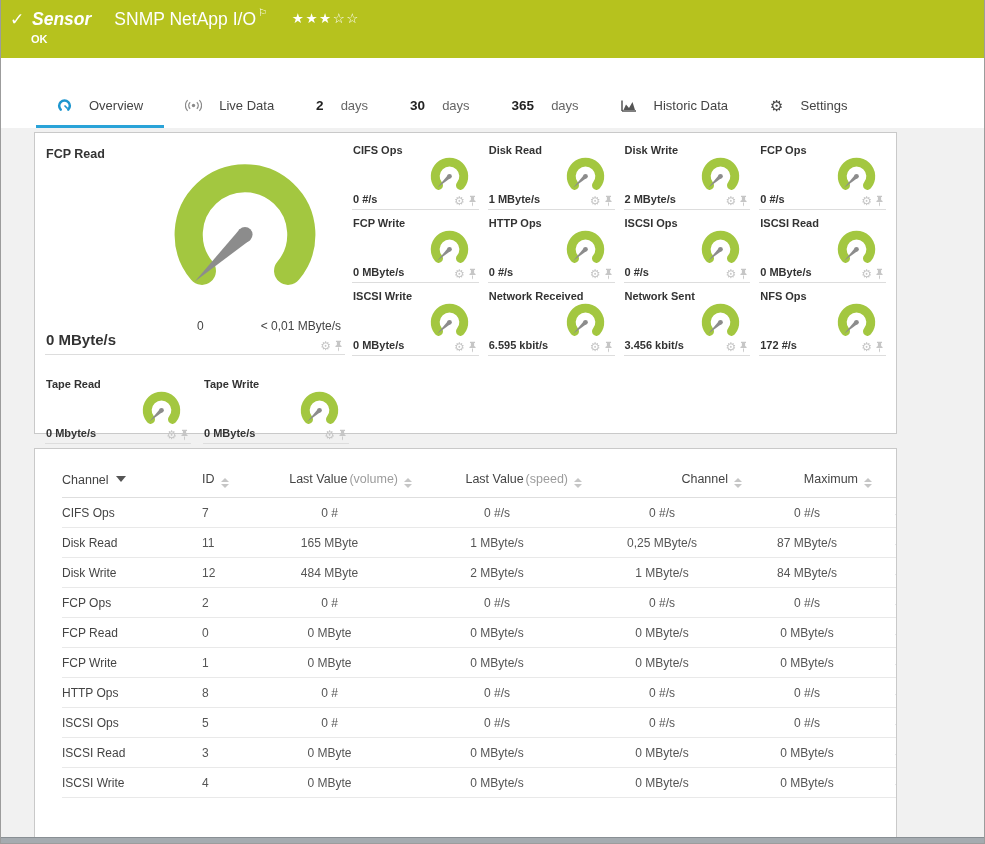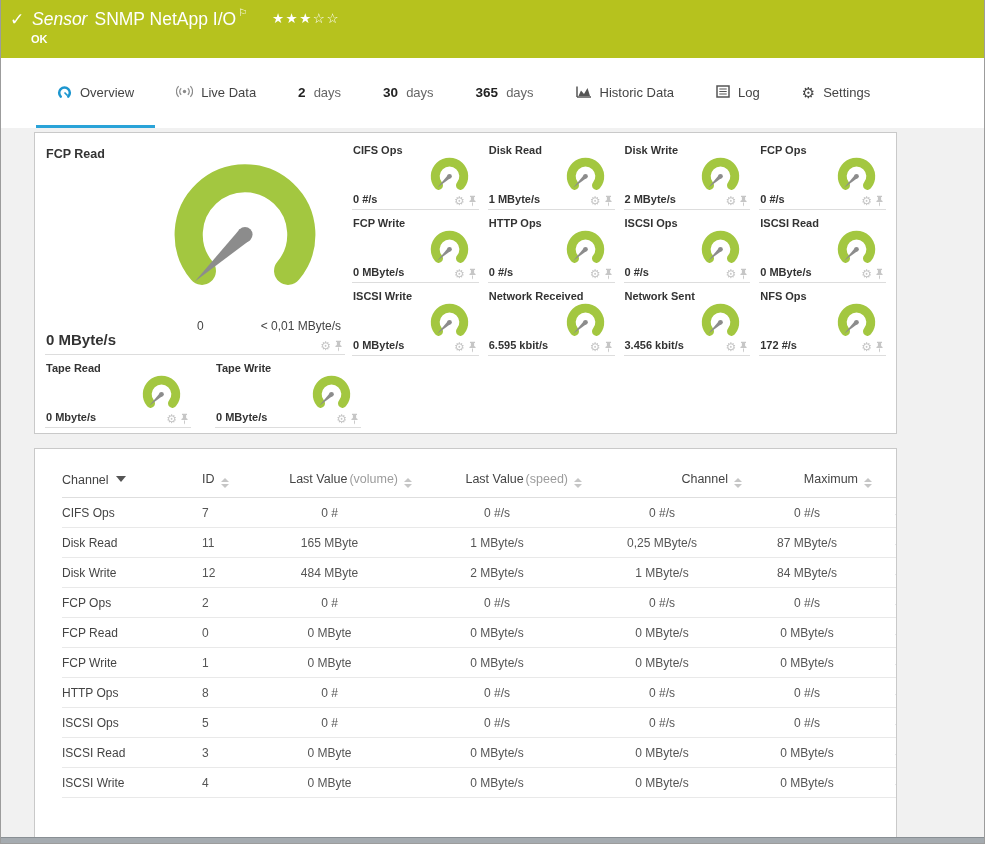--- a/index.html
+++ b/index.html
@@ -5,29 +5,29 @@
   html,body{margin:0;padding:0;background:#fff;}
   *{box-sizing:border-box;}
   body{font-family:"Liberation Sans","DejaVu Sans",sans-serif;}
   .page{position:relative;width:985px;height:844px;overflow:hidden;background:#f1f1f1;
         border-left:1px solid #9c9c9c;border-right:1px solid #9c9c9c;border-bottom:1px solid #9c9c9c;}
 
   
   .topbar{height:58px;background:#b6c21e;color:#fff;position:relative;}
   .check{position:absolute;left:9px;top:9px;font-size:17px;font-weight:bold;}
   .title-line{position:absolute;left:31px;top:7px;font-size:17.5px;white-space:nowrap;}
-  .title-kind{font-style:italic;font-weight:400;margin-right:7px;}
+  .title-kind{font-style:italic;font-weight:700;margin-right:23px;}
   .flag{font-size:10px;vertical-align:9px;margin-left:2px;}
   .stars{margin-left:20px;font-size:13.5px;letter-spacing:1.5px;vertical-align:2px;}
   .status-ok{position:absolute;left:30px;top:33px;font-size:11px;font-weight:bold;text-align:center;}
 
   
   .tabs{height:70px;background:#fff;display:flex;align-items:stretch;padding:27px 0 0 35px;
         white-space:nowrap;overflow:hidden;}
-  .tab{display:flex;gap:8px;padding:0 21px;border-bottom:3px solid transparent;
+  .tab{display:flex;align-items:center;gap:17px;padding:0 21px;border-bottom:3px solid transparent;
        font-size:13px;color:#444;cursor:pointer;}
   .tab.active{border-bottom-color:#2aa3d8;}
   .tab b{color:#222;font-size:13.5px;}
   .tab .dim{color:#666;}
   .ticon{flex:none;}
   .gear-tab{font-size:15px;color:#444;line-height:1;}
 
   
   .content{position:absolute;top:128px;left:0;right:0;bottom:6px;background:#f1f1f1;
            padding:4px 0 0 33px;overflow:hidden;}
@@ -36,21 +36,21 @@
   
   .gauges-panel{height:302px;padding:8px 10px;display:flex;}
   .gleft{width:307px;flex:none;}
   .featured{height:214px;position:relative;border-bottom:1px solid #ddd;margin-right:7px;}
   .featured .gtitle{font-size:12.5px;top:6px;}
   .featured .gsvg{position:absolute;left:112px;top:2px;}
   .scale{position:absolute;top:178px;left:108px;right:4px;display:flex;justify-content:space-between;
          font-size:12px;color:#444;}
   .scale span:first-child{padding-left:44px;}
   .featured .gvalue{font-size:15px;bottom:6px;}
-  .tape-row{display:flex;gap:24px;margin-top:4px;margin-right:7px;}
+  .tape-row{display:flex;gap:12px;margin-top:20px;margin-right:7px;}
   .tape-row .gcell{width:146px;flex:none;}
   .ggrid{flex:1;display:grid;grid-template-columns:repeat(4,1fr);column-gap:9px;row-gap:4px;align-content:start;}
   .gcell{height:69px;position:relative;border-bottom:1px solid #ddd;}
   .gcell .gsvg{position:absolute;right:6px;top:11px;}
   .gtitle{position:absolute;top:3px;left:1px;font-size:11px;font-weight:bold;color:#333;white-space:nowrap;}
   .gvalue{position:absolute;bottom:4px;left:1px;font-size:11px;font-weight:bold;color:#333;white-space:nowrap;}
   .cellicons{position:absolute;right:2px;bottom:2px;display:flex;align-items:center;gap:3px;}
   .gear-glyph{font-size:12px;line-height:1;color:#c6c6c6;cursor:pointer;}
 
   
@@ -118,27 +118,20 @@
     <div class="tab">
       <b>365</b>
       <span class="dim">days</span>
     </div>
     <div class="tab">
       <svg class="ticon" width="16" height="13" viewBox="0 0 16 13">
           <path d="M1 12V1.5M1 12h14" stroke="#555" stroke-width="1.5" fill="none"></path>
           <path d="M2.5 11 5 5.5 8 9l3.5-6L14 11z" fill="#555"></path>
         </svg>
       <span>Historic Data</span>
-    </div>
-    <div class="tab">
-      <svg class="ticon" width="14" height="13" viewBox="0 0 14 13">
-          <rect x="1" y="1" width="12" height="11" fill="none" stroke="#555" stroke-width="1.5"></rect>
-          <path d="M3.3 4h7.4M3.3 6.5h7.4M3.3 9h7.4" stroke="#555" stroke-width="1.1"></path>
-        </svg>
-      <span>Log</span>
     </div>
     <div class="tab">
       <span class="ticon gear-tab">⚙</span>
       <span>Settings</span>
     </div>
   </nav>
 
   <main class="content">
 
     <section class="panel gauges-panel">

